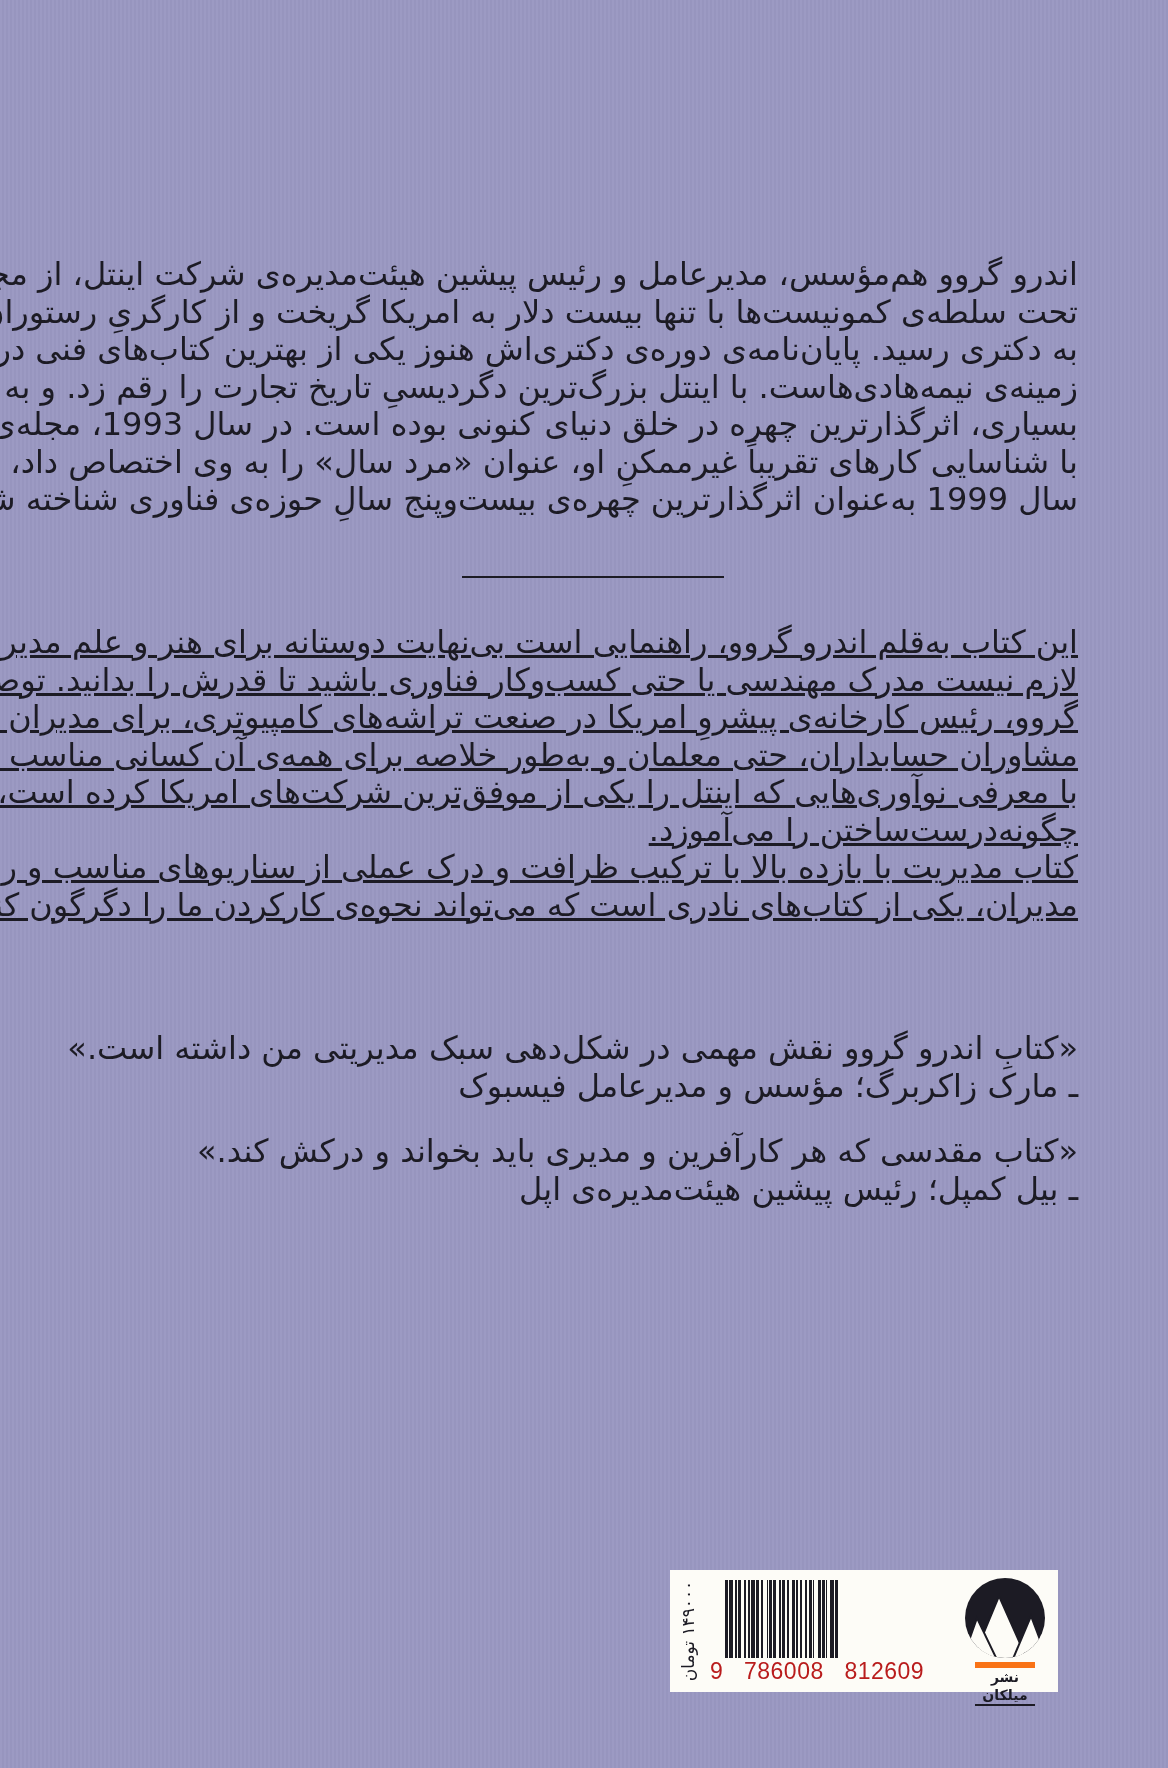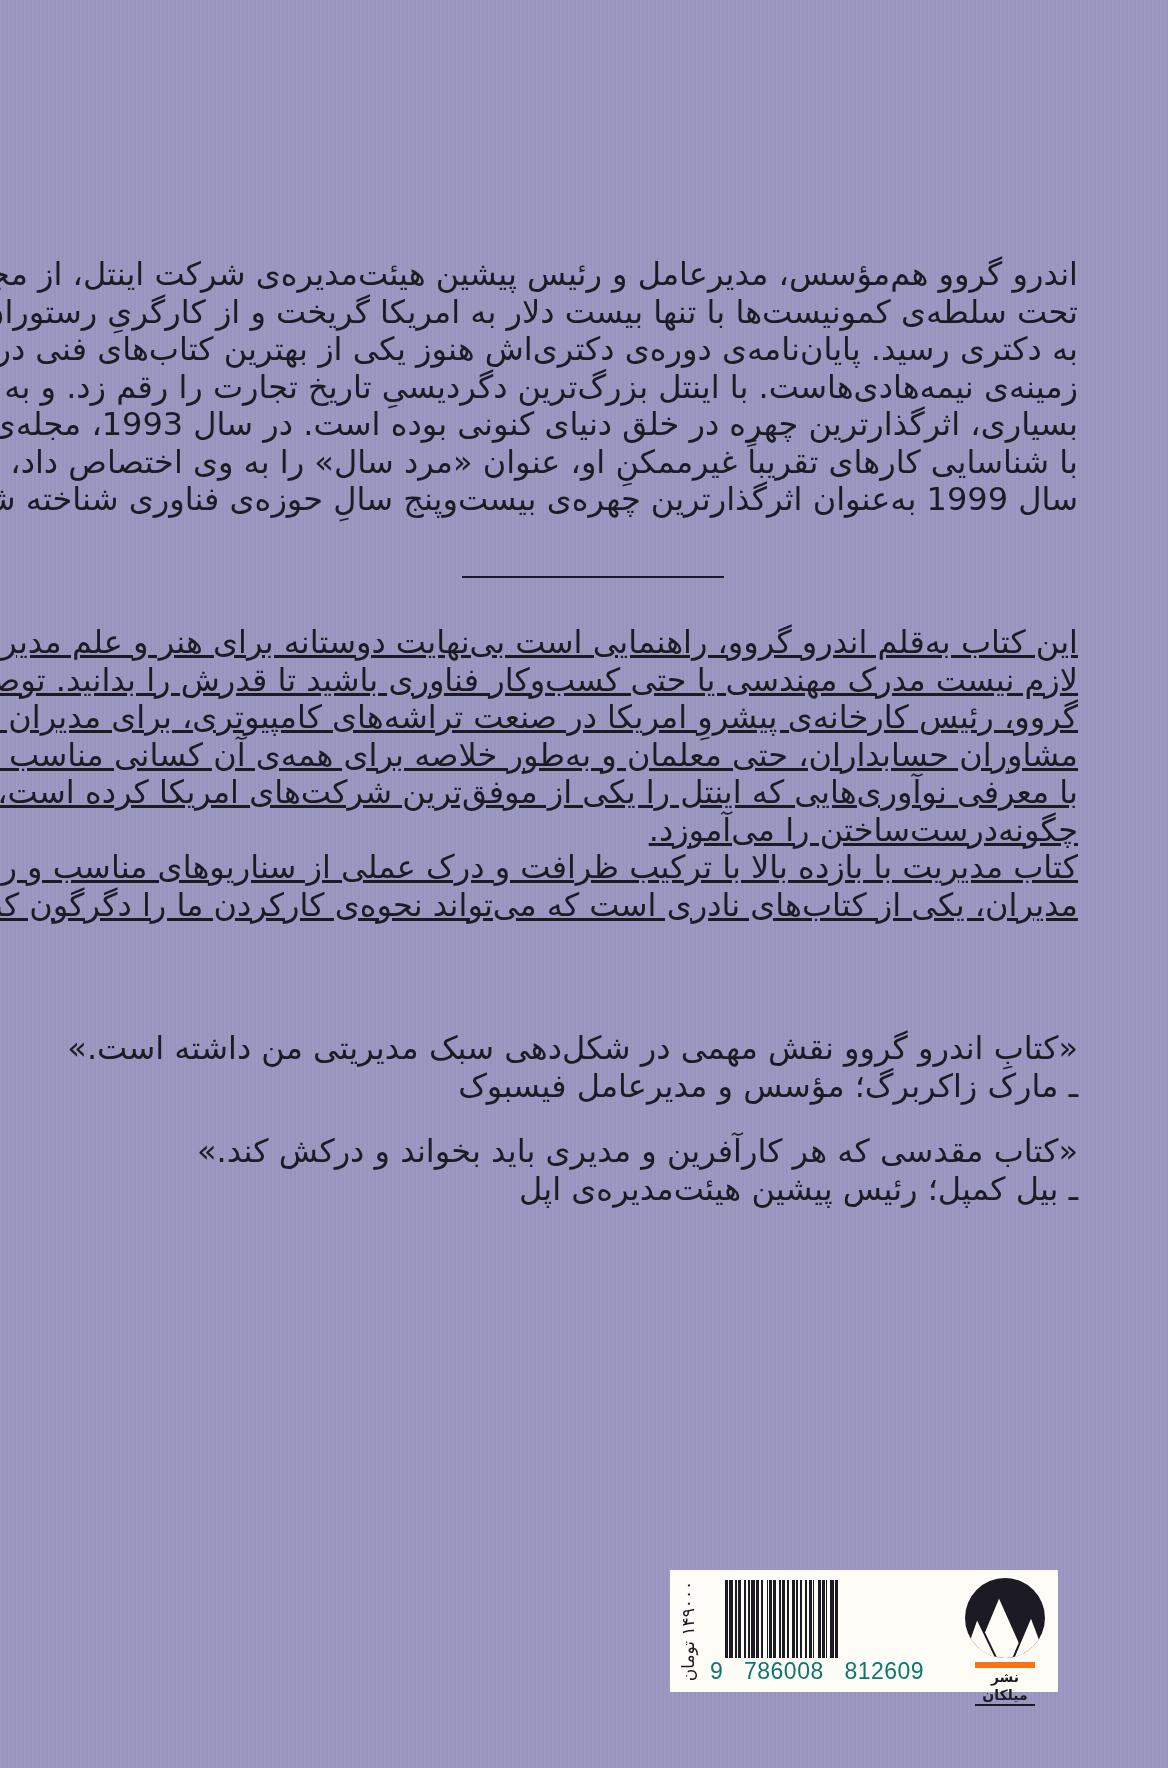--- a/index.html
+++ b/index.html
@@ -36,21 +36,21 @@
   #price span {
     transform: rotate(-90deg); white-space: nowrap; font-size: 17px; direction: rtl;
   }
   #bars {
     position: absolute; left: 55px; top: 10px; width: 210px; height: 90px;
     display: flex; align-items: stretch; gap: 0;
   }
   #bars i { display: block; height: 78px; }
   #isbn {
     position: absolute; left: 40px; top: 88px; font-family: "Liberation Sans", sans-serif;
-    font-size: 23px; letter-spacing: 0.5px; white-space: pre; color: #0f766e;
+    font-size: 23px; letter-spacing: 0.5px; white-space: pre; color: #b91c1c;
   }
   #logo {
     position: absolute; left: 285px; top: 6px; width: 100px; height: 110px;
   }
   #logo-name {
     position: absolute; left: 305px; top: 92px; width: 60px; text-align: center;
     font-size: 14px; font-weight: bold; direction: rtl;
     border-top: 6px solid #f97316; border-bottom: 2px solid #1c1b24; line-height: 18px;
   }
 </style>

